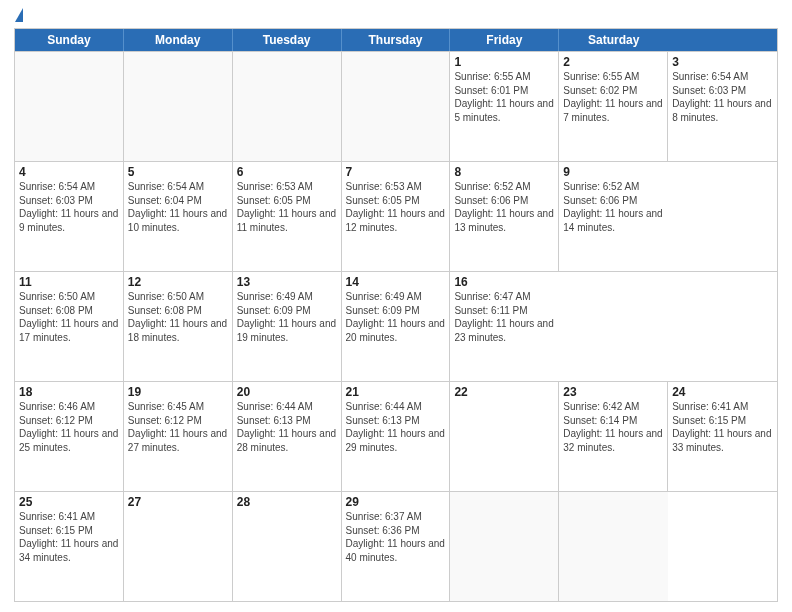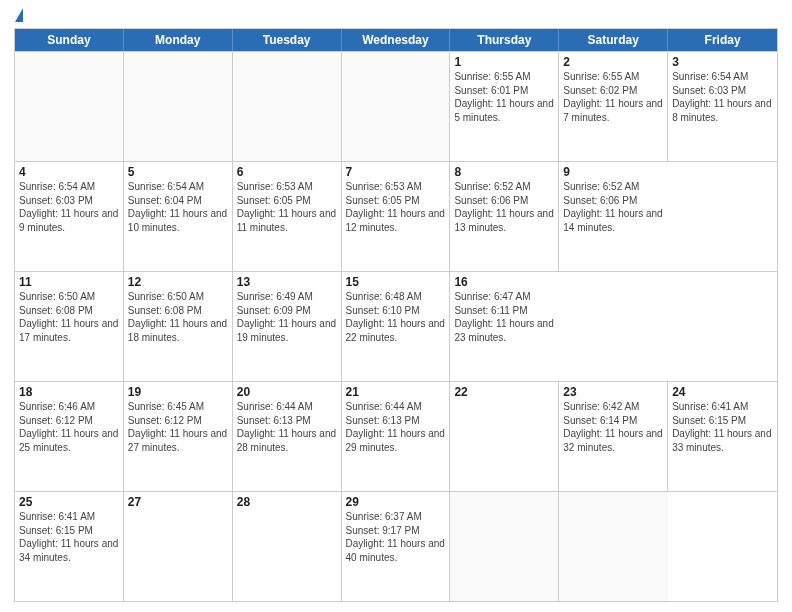--- a/index.html
+++ b/index.html
@@ -136,24 +136,23 @@
       <div class="month-title"></div>
       <div class="location"></div>
     </div>
   </div>
 
   <div class="calendar">
     <div class="cal-header-row" id="cal-header">
         <div class="cal-header-cell">Sunday</div>
         <div class="cal-header-cell">Monday</div>
         <div class="cal-header-cell">Tuesday</div>
-        <div class="cal-header-cell">Wednesday</div>
         <div class="cal-header-cell">Thursday</div>
+        <div class="cal-header-cell">Friday</div>
         <div class="cal-header-cell">Saturday</div>
-        <div class="cal-header-cell">Friday</div>
       </div>
     <div class="cal-body" id="cal-body">
         <div class="cal-row">
           <div class="cal-cell empty"></div>
           <div class="cal-cell empty"></div>
           <div class="cal-cell empty"></div>
           <div class="cal-cell empty"></div>
           <div class="cal-cell">
             <div class="day-num">1</div>
             <div class="day-info">Sunrise: 6:55 AM
@@ -224,24 +223,24 @@
 Sunset: 6:08 PM
 Daylight: 11 hours and 18 minutes.</div>
           </div>
           <div class="cal-cell">
             <div class="day-num">13</div>
             <div class="day-info">Sunrise: 6:49 AM
 Sunset: 6:09 PM
 Daylight: 11 hours and 19 minutes.</div>
           </div>
           <div class="cal-cell">
-            <div class="day-num">15</div>
-            <div class="day-info">Sunrise: 6:48 AM
-Sunset: 6:10 PM
-Daylight: 11 hours and 22 minutes.</div>
+            <div class="day-num">14</div>
+            <div class="day-info">Sunrise: 6:49 AM
+Sunset: 6:09 PM
+Daylight: 11 hours and 20 minutes.</div>
           </div>
           <div class="cal-cell">
             <div class="day-num">16</div>
             <div class="day-info">Sunrise: 6:47 AM
 Sunset: 6:11 PM
 Daylight: 11 hours and 23 minutes.</div>
           </div>
         </div>
         <div class="cal-row">
           <div class="cal-cell">
@@ -293,21 +292,21 @@
           </div>
           <div class="cal-cell">
             <div class="day-num">27</div>
           </div>
           <div class="cal-cell">
             <div class="day-num">28</div>
           </div>
           <div class="cal-cell">
             <div class="day-num">29</div>
             <div class="day-info">Sunrise: 6:37 AM
-Sunset: 9:17 PM
+Sunset: 6:36 PM
 Daylight: 11 hours and 40 minutes.</div>
           </div>
           <div class="cal-cell empty"></div>
           <div class="cal-cell empty"></div>
         </div>
       </div>
   </div>
 </div>
 
 </body></html>

